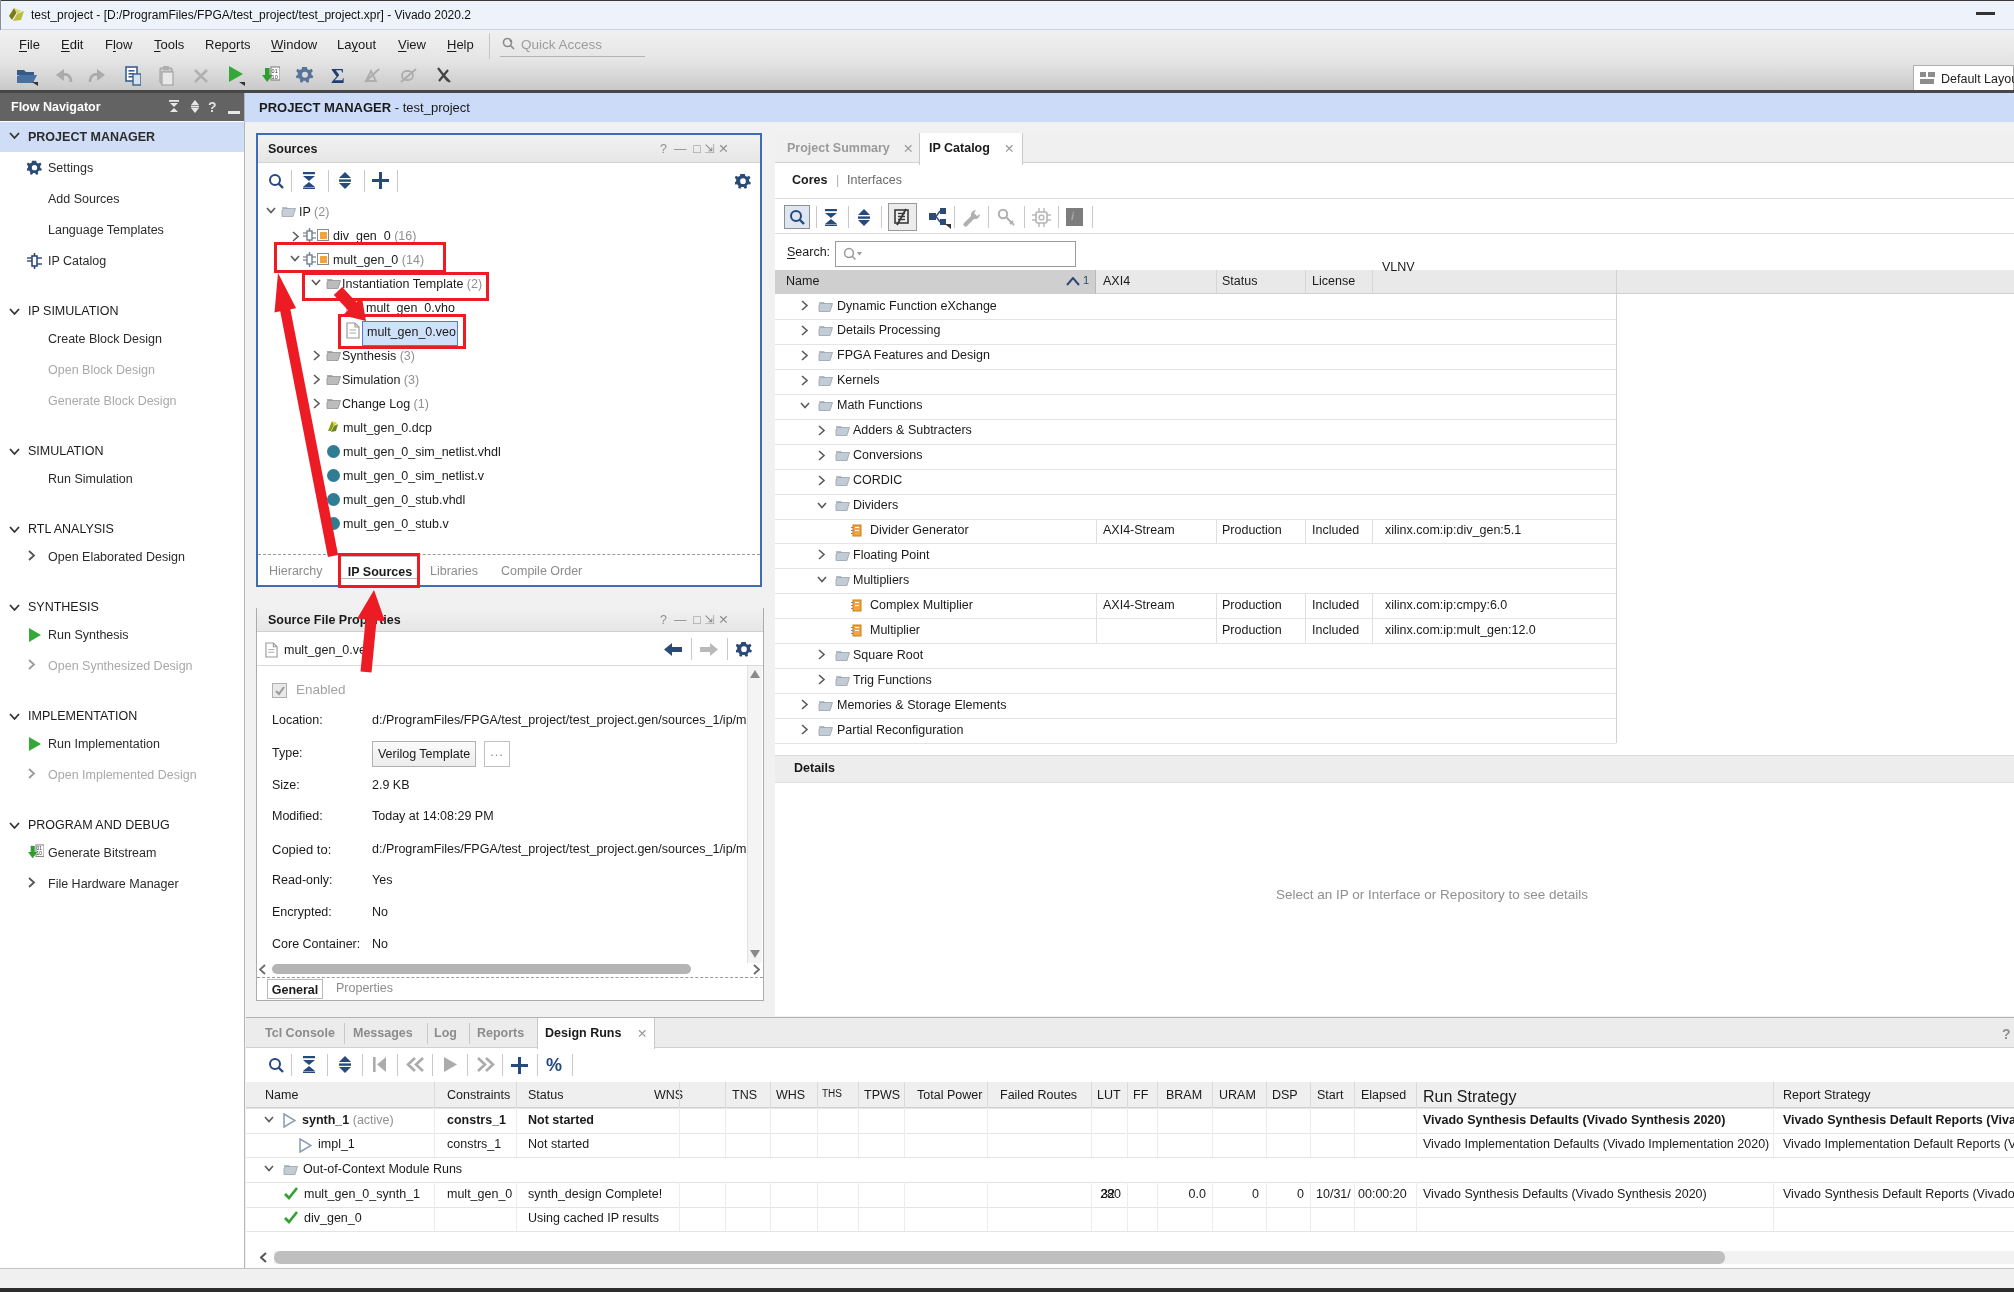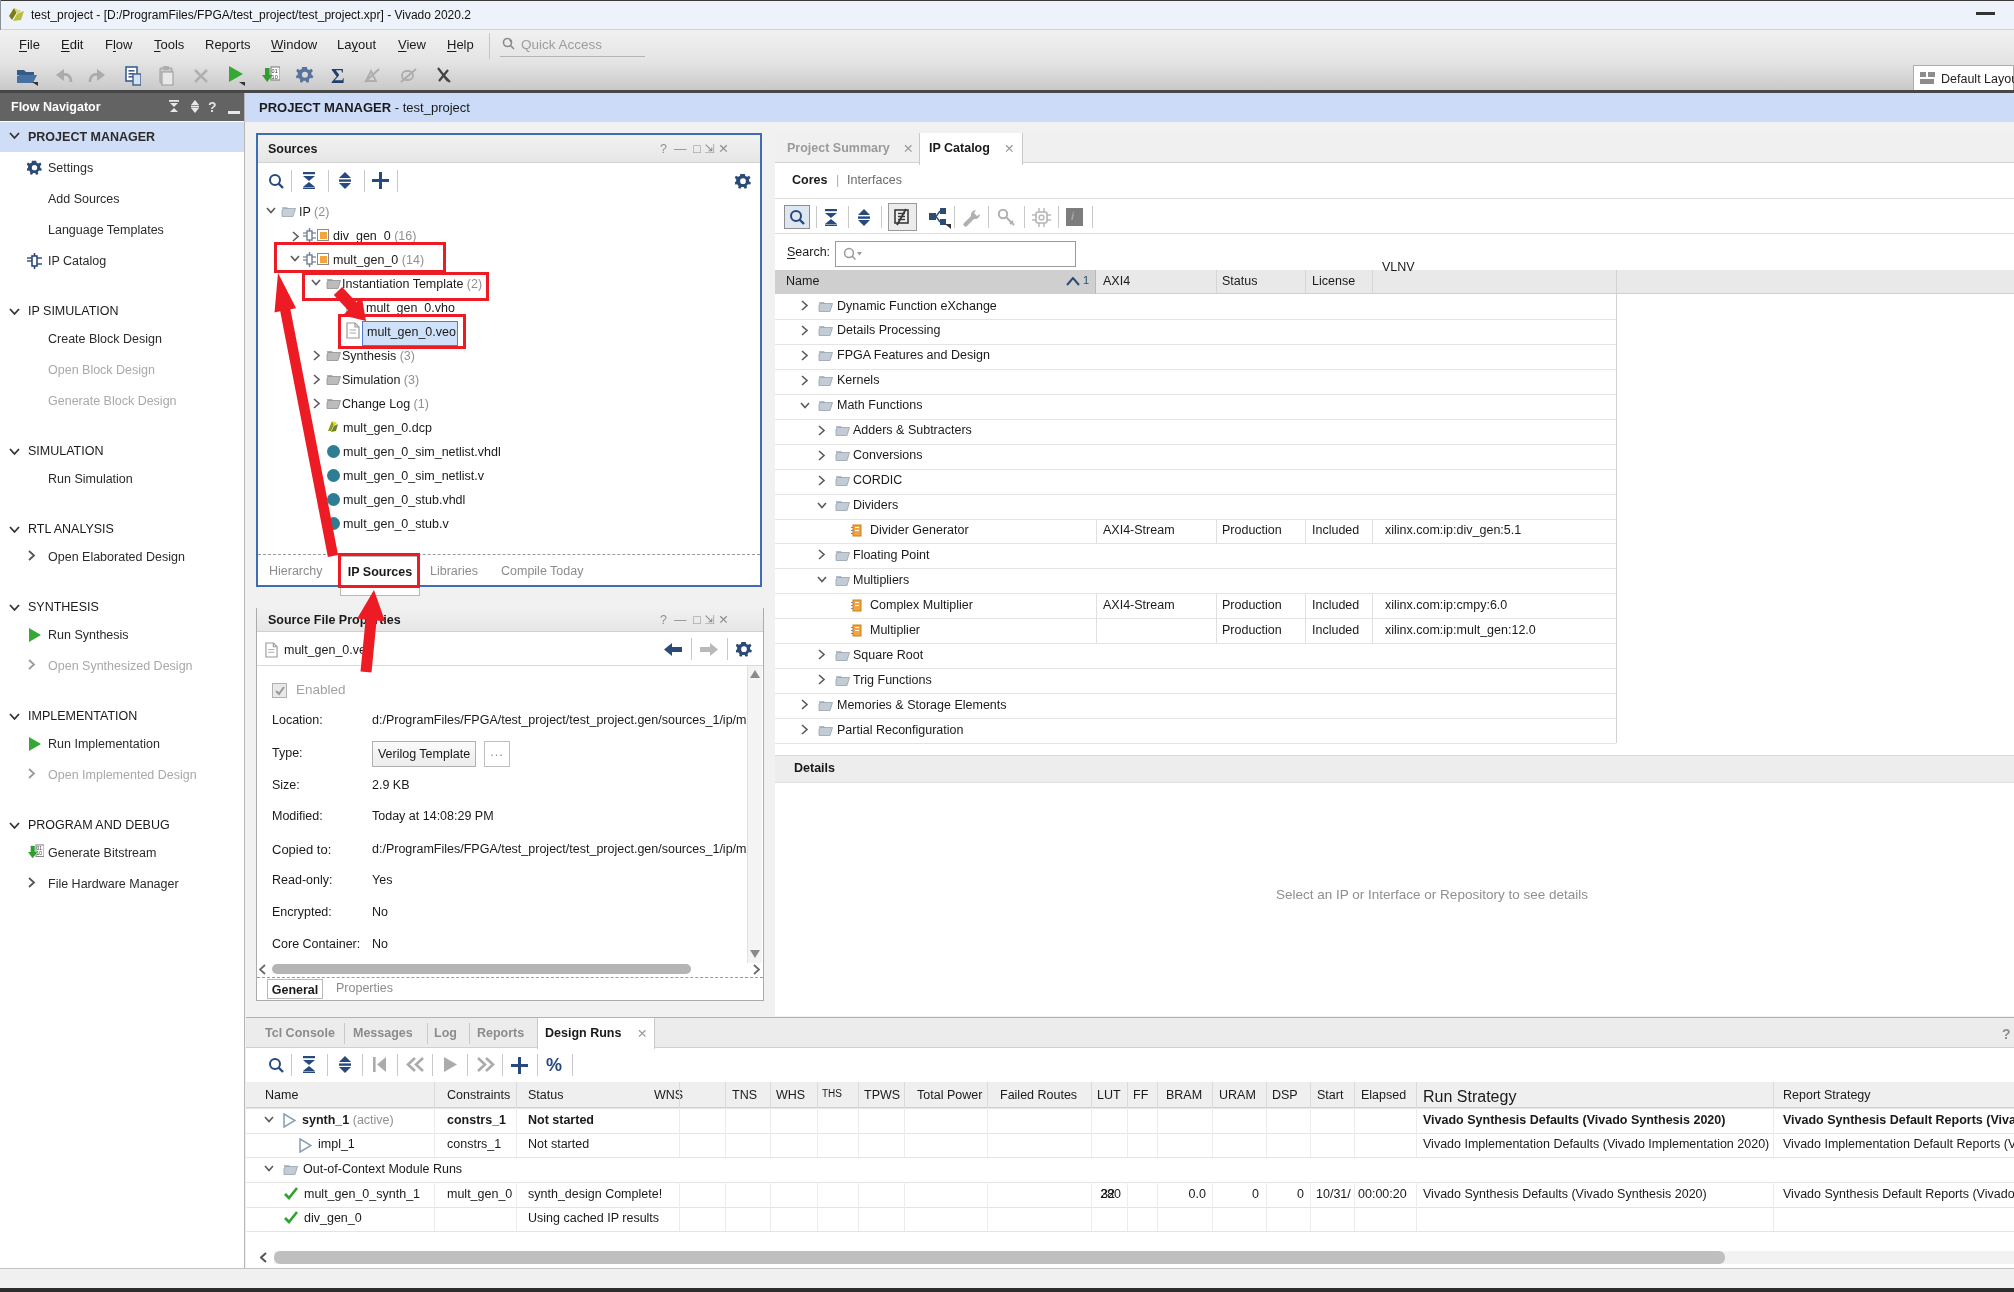--- a/index.html
+++ b/index.html
@@ -420,23 +420,23 @@
 <div class="treerow" style="left:343px;top:445px">mult_gen_0_sim_netlist.vhdl</div>
 <div class="a" style="left:327px;top:469px;width:13px;height:13px;border-radius:50%;background:#2e7d94"></div>
 <div class="treerow" style="left:343px;top:469px">mult_gen_0_sim_netlist.v</div>
 <div class="a" style="left:327px;top:493px;width:13px;height:13px;border-radius:50%;background:#2e7d94"></div>
 <div class="treerow" style="left:343px;top:493px">mult_gen_0_stub.vhdl</div>
 <div class="a" style="left:327px;top:517px;width:13px;height:13px;border-radius:50%;background:#2e7d94"></div>
 <div class="treerow" style="left:343px;top:517px">mult_gen_0_stub.v</div>
 
 <div class="a" style="left:258px;top:554px;width:502px;height:0;border-top:1px dashed #9a9a9a"></div>
 <div class="tabtxt" style="left:269px;top:564px">Hierarchy</div>
-<div class="tabsel" style="left:340px;top:556px;width:80px;height:40px;line-height:31px">IP Sources</div>
+<div class="tabsel" style="left:340px;top:556px;width:80px;height:23px;line-height:31px">IP Sources</div>
 <div class="tabtxt" style="left:430px;top:564px">Libraries</div>
-<div class="tabtxt" style="left:501px;top:564px">Compile Today</div>
+<div class="tabtxt" style="left:501px;top:564px">Compile Order</div>
 </div>
 
 <div class="panel" id="sfp" style="left:256px;top:608px;width:508px;height:393px;border:1px solid #ababab"></div>
 <div id="sfpinner">
 <div class="a" style="left:257px;top:608px;width:506px;height:24px;background:linear-gradient(#f1f1f1,#e6e6e6);border-bottom:1px solid #d0d0d0"></div>
 <div class="a" style="left:268px;top:608px;height:24px;line-height:24px;font-weight:bold;font-size:12.5px">Source File Properties</div>
 <div class="a pctl" style="left:660px;top:606px">?&nbsp;&nbsp;—&nbsp;&nbsp;□&nbsp;⇲&nbsp;✕</div>
 <svg class="ic" style="left:265px;top:642px" width="13" height="16" viewBox="0 0 14 17">
       <path d="M1 1 h8 l4 4 v11 h-12 z" fill="#fff" stroke="#9a9a9a" stroke-width="1.2"></path>
       <path d="M9 1 v4 h4" fill="none" stroke="#9a9a9a" stroke-width="1.2"></path>

